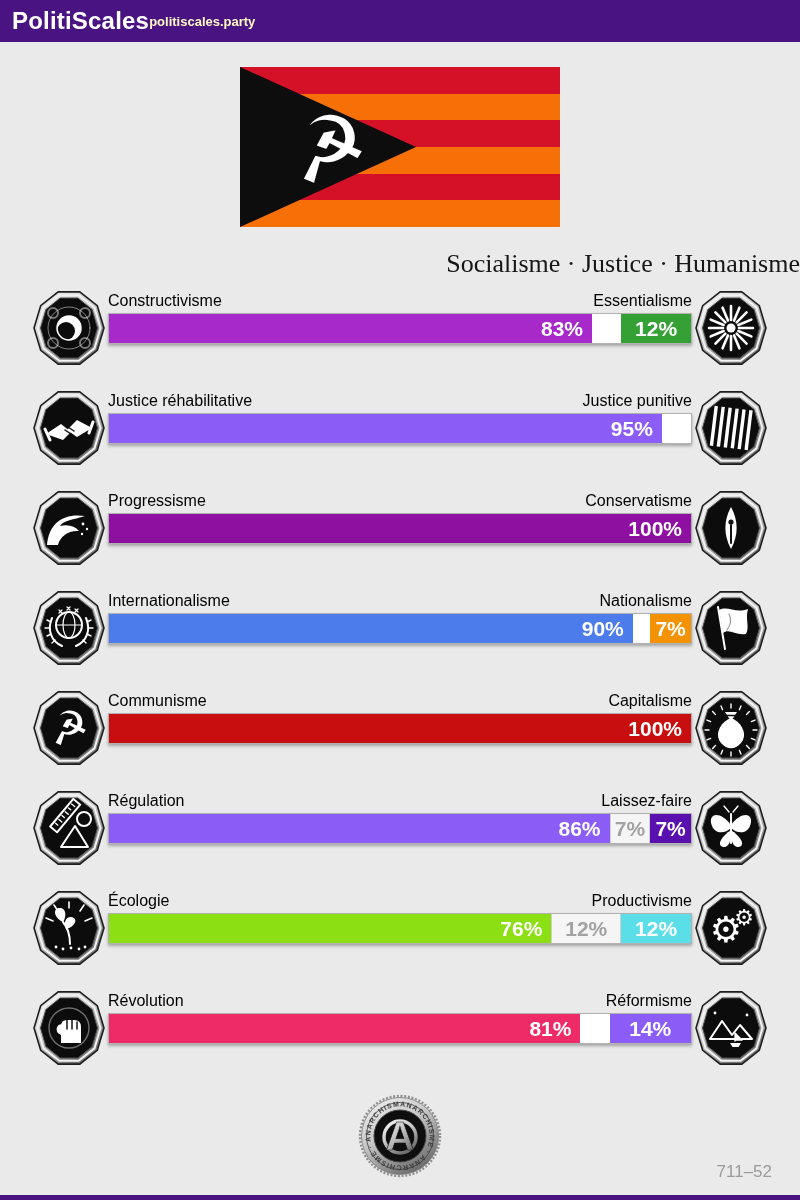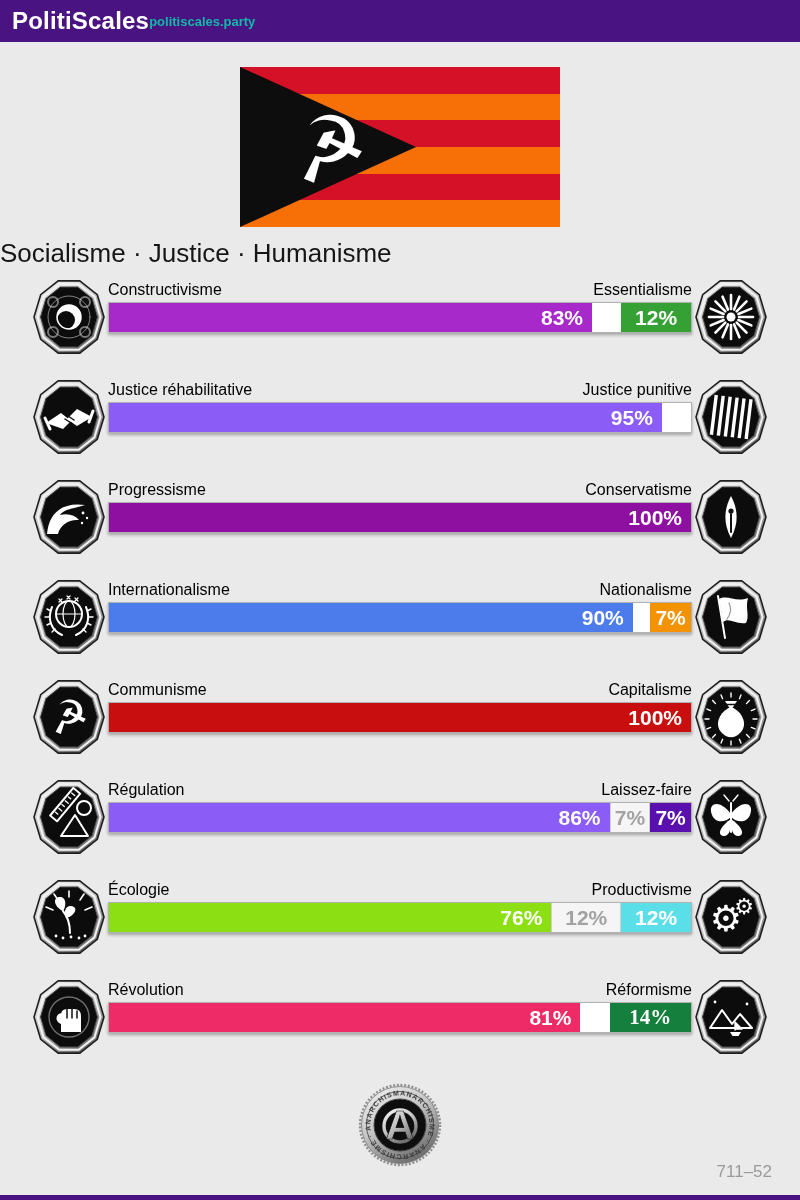--- a/index.html
+++ b/index.html
@@ -15,21 +15,21 @@
   
   .flag{width:320px;height:160px;margin:25px auto 0;position:relative;}
   .flag-stripes{position:absolute;left:0;top:0;right:0;bottom:0;display:flex;flex-direction:column;}
   .flag-stripes div{flex:1;}
   .flag-triangle{position:absolute;left:0;top:0;width:55%;height:100%;
                  -webkit-clip-path:polygon(0 0,100% 50%,0 100%);clip-path:polygon(0 0,100% 50%,0 100%);}
   .flag-symbol{position:absolute;left:50px;top:38px;font-size:86px;line-height:1;
                font-family:"DejaVu Sans",sans-serif;transform:rotate(-14deg);}
 
   
-  .subtitle{margin-top:11px;text-align:left;font-size:26px;line-height:30px;color:#161616;}
+  .subtitle{margin-top:22px;text-align:right;font-size:26px;line-height:30px;color:#161616;font-family:Liberation Serif, serif;}
 
   
   .rows{margin-top:12px;}
   .axis-row{display:flex;width:734px;margin:0 auto;height:100px;align-items:flex-start;}
   .badge{width:72px;height:78px;flex:none;margin-top:-2px;}
   .badge svg{display:block;}
   .bar-col{flex:1;min-width:0;margin:0 3px;}
   .labels{display:flex;justify-content:space-between;height:22px;line-height:20px;
           font-size:16px;color:#000;}
   .bar-track{height:31px;background:#ffffff;border:1px solid #b2b2b2;box-sizing:border-box;
@@ -56,21 +56,21 @@
       <linearGradient id="metalGrad" x1="0" y1="0" x2="0.6" y2="1">
         <stop offset="0" stop-color="#f6f6f6"></stop>
         <stop offset="0.5" stop-color="#c6c6c6"></stop>
         <stop offset="1" stop-color="#6f6f6f"></stop>
       </linearGradient>
     </defs>
   </svg>
 
   <div class="header" style="background: rgb(74, 19, 130);">
     <span class="title" style="color: rgb(255, 255, 255);">PolitiScales</span>
-    <span class="site" style="color: #14b8a6;">politiscales.party</span>
+    <span class="site" style="color: #fef9c3;">politiscales.party</span>
   </div>
 
   <div class="flag">
     <div class="flag-stripes">
         <div style="background: rgb(212, 17, 38);"></div>
         <div style="background: rgb(247, 112, 7);"></div>
         <div style="background: rgb(212, 17, 38);"></div>
         <div style="background: rgb(247, 112, 7);"></div>
         <div style="background: rgb(212, 17, 38);"></div>
         <div style="background: rgb(247, 112, 7);"></div>
@@ -452,21 +452,21 @@
           <span>Révolution</span>
           <span>Réformisme</span>
         </div>
         <div class="bar-track">
           <div class="seg seg-left" style="width: 81%; background: rgb(238, 43, 103);">
               <span>81%</span>
             </div>
           <div class="seg seg-neutral" style="width: 5%;">
               <span></span>
             </div>
-          <div class="seg seg-right" style="width: 14%; background: #15803d; font-family: Liberation Serif, serif;">
+          <div class="seg seg-right" style="width: 14%; background: #8b5cf6;">
               <span>14%</span>
             </div>
         </div>
       </div>
       <div class="badge badge-right">
           <svg width="72" height="78" viewBox="0 0 72 78">
     <polygon points="46.8,2.9 64.3,16.7 71.0,39.0 64.3,61.3 46.8,75.1 25.2,75.1 7.7,61.3 1.0,39.0 7.7,16.7 25.2,2.9" fill="url(#metalGrad)" stroke="#1f1f1f" stroke-width="1.6"></polygon>
     <polygon points="45.7,6.2 61.5,18.7 67.5,39.0 61.5,59.3 45.7,71.8 26.3,71.8 10.5,59.3 4.5,39.0 10.5,18.7 26.3,6.2" fill="none" stroke="#f2f2f2" stroke-width="2"></polygon>
     <polygon points="44.8,9.0 59.1,20.5 64.5,39.0 59.1,57.5 44.8,69.0 27.2,69.0 12.9,57.5 7.5,39.0 12.9,20.5 27.2,9.0" fill="#0c0c0c" stroke="#4d4d4d" stroke-width="1"></polygon>
     <g stroke-linecap="round" stroke-linejoin="round">

